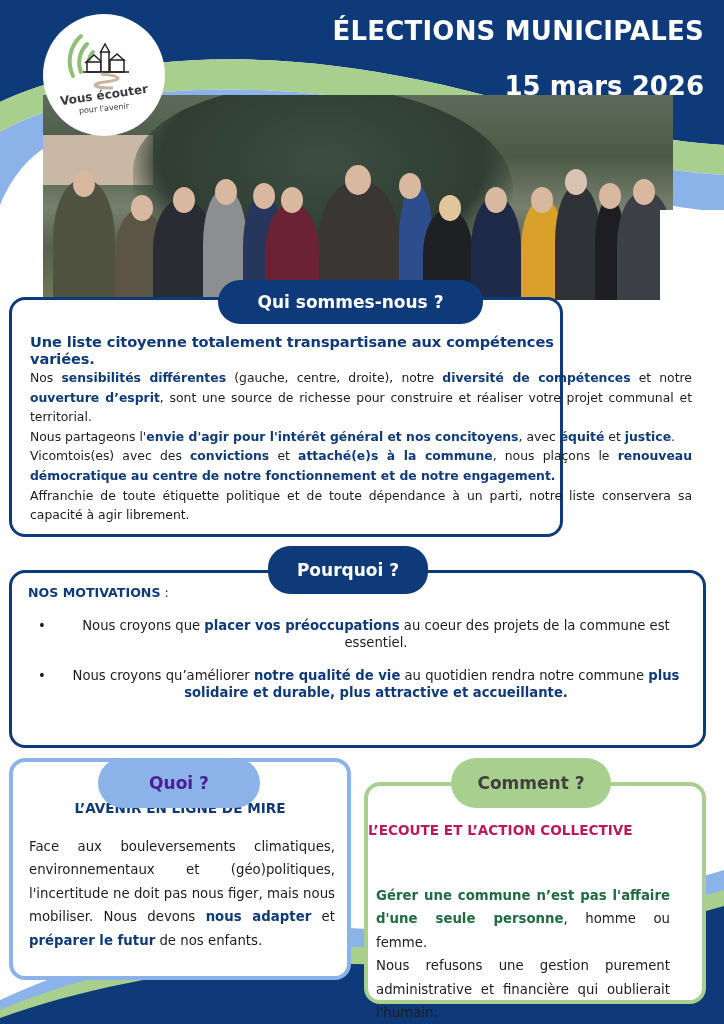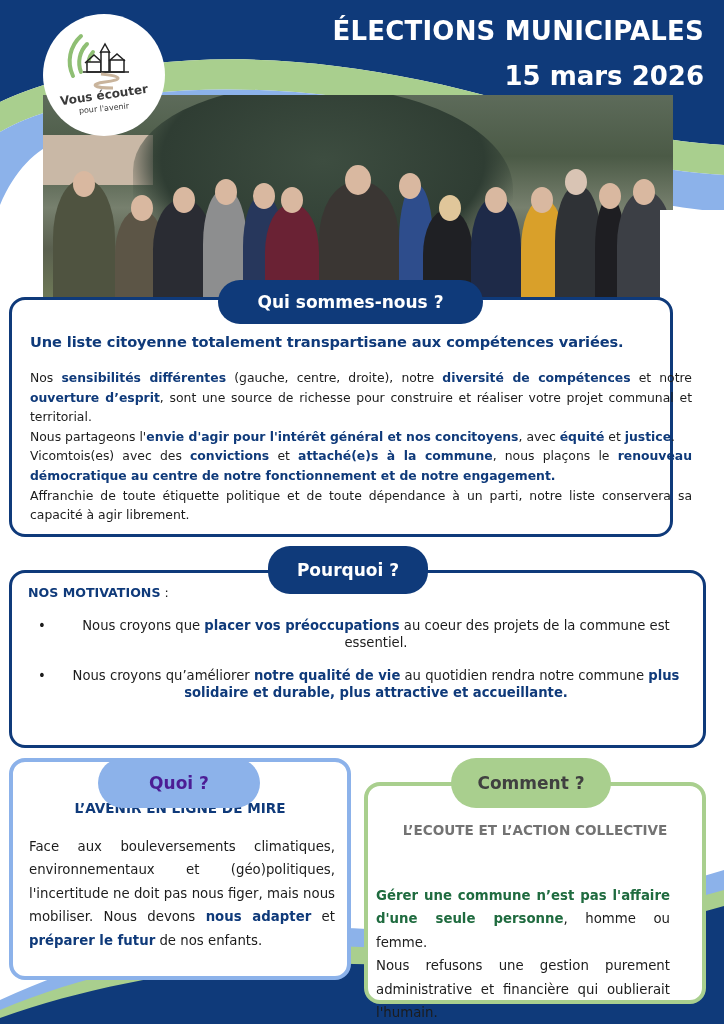--- a/index.html
+++ b/index.html
@@ -3,62 +3,62 @@
 <meta charset="utf-8">
 <style>
   * { box-sizing: border-box; margin: 0; padding: 0; }
   html, body { width: 724px; height: 1024px; overflow: hidden; background: #ffffff; }
   body { position: relative; font-family: "DejaVu Sans", sans-serif; color: #1c1c1c; }
 
   .bg-svg { position: absolute; left: 0; top: 0; width: 724px; height: 1024px; z-index: 0; }
 
   .title { position: absolute; right: 20px; top: 14px; text-align: right; color: #ffffff; font-family: "DejaVu Sans", sans-serif; font-weight: bold; z-index: 3; }
   .title .l1 { font-size: 26px; letter-spacing: 0.2px; line-height: 34px; }
-  .title .l2 { font-size: 26px; line-height: 40px; margin-top: 8px; }
+  .title .l2 { font-size: 26px; line-height: 40px; margin-top: 18px; }
 
   .logo { position: absolute; left: 43px; top: 14px; width: 122px; height: 122px; border-radius: 50%; background: #ffffff; z-index: 4; overflow: hidden; }
   .logo svg { position: absolute; left: 0; top: 0; }
   .logo .logo-t1 { position: absolute; left: 0; width: 122px; top: 74px; text-align: center; font-size: 12px; font-weight: bold; color: #3a3a3a; transform: rotate(-8deg); }
   .logo .logo-t2 { position: absolute; left: 0; width: 122px; top: 90px; text-align: center; font-size: 8px; color: #3a3a3a; transform: rotate(-6deg); }
 
   .photo { position: absolute; left: 43px; top: 95px; width: 630px; height: 205px; z-index: 1; overflow: hidden;
     background: linear-gradient(180deg, #5d6b5a 0%, #4b5a46 30%, #77806e 55%, #5a604f 75%, #6f7a57 100%); }
   .photo .tree { position: absolute; left: 90px; top: -10px; width: 380px; height: 190px; border-radius: 45% 55% 30% 30%; background: radial-gradient(ellipse at 50% 40%, #3d4d40 0%, #2f3d33 60%, rgba(47,61,51,0) 75%); }
   .photo .house { position: absolute; left: 0; top: 40px; width: 110px; height: 50px; background: #c9b8a6; }
   .photo .roof { position: absolute; left: 520px; top: 150px; width: 110px; height: 60px; background: #b79b86; }
   .photo .person { position: absolute; bottom: -10px; border-radius: 45% 45% 8% 8%; }
   .photo .head { position: absolute; width: 22px; height: 26px; border-radius: 50%; background: #d9b8a0; }
   .photo-white { position: absolute; left: 660px; top: 210px; width: 64px; height: 90px; background: #ffffff; z-index: 1; }
 
   .panel { position: absolute; background: #ffffff; border: 3px solid #0f3a7a; border-radius: 16px; z-index: 2; }
   .pill { position: absolute; height: 40px; border-radius: 22px; color: #ffffff; font-weight: bold; font-size: 17px; display: flex; align-items: center; justify-content: center; z-index: 3; }
   .navy { background: #0f3a7a; }
 
-  .qui { left: 9px; top: 297px; width: 664px; height: 240px; }
+  .qui { left: 9px; top: 297px; width: 554px; height: 240px; }
   .qui-pill { left: 218px; top: 280px; width: 265px; height: 44px; }
   .qui .subtitle { position: absolute; left: 18px; top: 33px; font-size: 14.6px; font-weight: bold; color: #0f3a7a; letter-spacing: -0.1px; }
   .qui .body { position: absolute; left: 18px; top: 68px; width: 662px; font-size: 12.4px; line-height: 19.6px; text-align: justify; color: #1c1c1c; }
   .b { font-weight: bold; color: #0f3a7a; }
 
   .pq { left: 9px; top: 570px; width: 697px; height: 178px; text-align: center; }
   .pq-pill { left: 268px; top: 546px; width: 160px; height: 48px; }
   .pq .mot { position: absolute; left: 16px; top: 12px; font-size: 12.6px; font-weight: bold; color: #0f3a7a; }
   .pq .mot .colon { color: #1c1c1c; font-weight: normal; }
   .pq ul { position: absolute; left: 26px; top: 44px; width: 660px; list-style: none; }
   .pq li { position: relative; padding-left: 16px; font-size: 13.2px; line-height: 17px; margin-bottom: 16px; color: #1c1c1c; }
   .pq li::before { content: "•"; position: absolute; left: 0; top: 0; color: #1c1c1c; }
 
   .quoi { left: 9px; top: 758px; width: 342px; height: 222px; border-color: #8cb2ea; border-width: 4px; }
   .quoi-pill { left: 98px; top: 758px; width: 162px; height: 50px; border-radius: 25px; background: #8cb2ea; color: #4c1d95; font-size: 17px; }
   .quoi .h { position: absolute; left: 0; width: 100%; top: 38px; text-align: center; font-size: 13.6px; font-weight: bold; color: #0f3a7a; }
   .quoi .body { position: absolute; left: 16px; top: 66px; width: 306px; font-size: 13.3px; line-height: 23.4px; text-align: justify; color: #1c1c1c; margin-top: 7px; }
 
   .comm { left: 364px; top: 782px; width: 342px; height: 222px; border-color: #a9cf8e; border-width: 4px; }
   .comm-pill { left: 451px; top: 758px; width: 160px; height: 50px; border-radius: 25px; background: #a9cf8e; color: #404040; font-size: 17px; }
-  .comm .h { position: absolute; left: 0; width: 100%; top: 36px; text-align: center; font-size: 13.6px; font-weight: bold; color: #737373; }
+  .comm .h { position: absolute; left: 0; width: 100%; top: 36px; text-align: left; font-size: 13.6px; font-weight: bold; color: #be185d; }
   .comm .body { position: absolute; left: 8px; top: 66px; width: 294px; font-size: 13.3px; line-height: 23.4px; text-align: justify; color: #1c1c1c; margin-top: 32px; }
   .g { font-weight: bold; color: #1f6b3f; }
 </style>
 </head>
 <body>
 
 <svg class="bg-svg" viewBox="0 0 724 1024" preserveAspectRatio="none">
   <rect x="0" y="0" width="724" height="1024" fill="#ffffff"></rect>
 
   <path d="M0,0 L724,0 L724,145 C620,140 520,100 420,80 C300,55 180,50 60,80 C35,87 15,95 0,102 Z" fill="#0f3a7a"></path>

